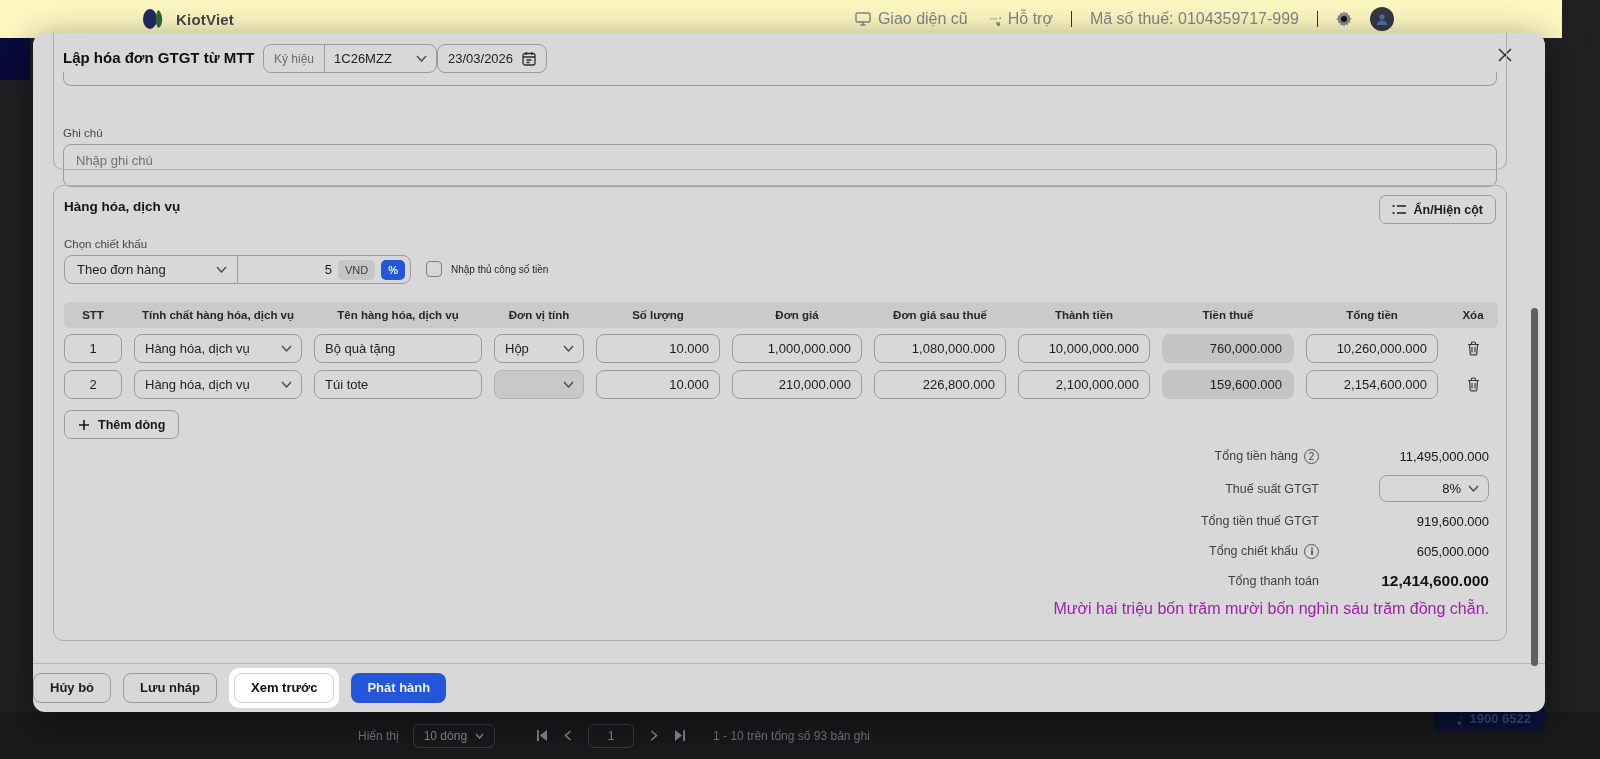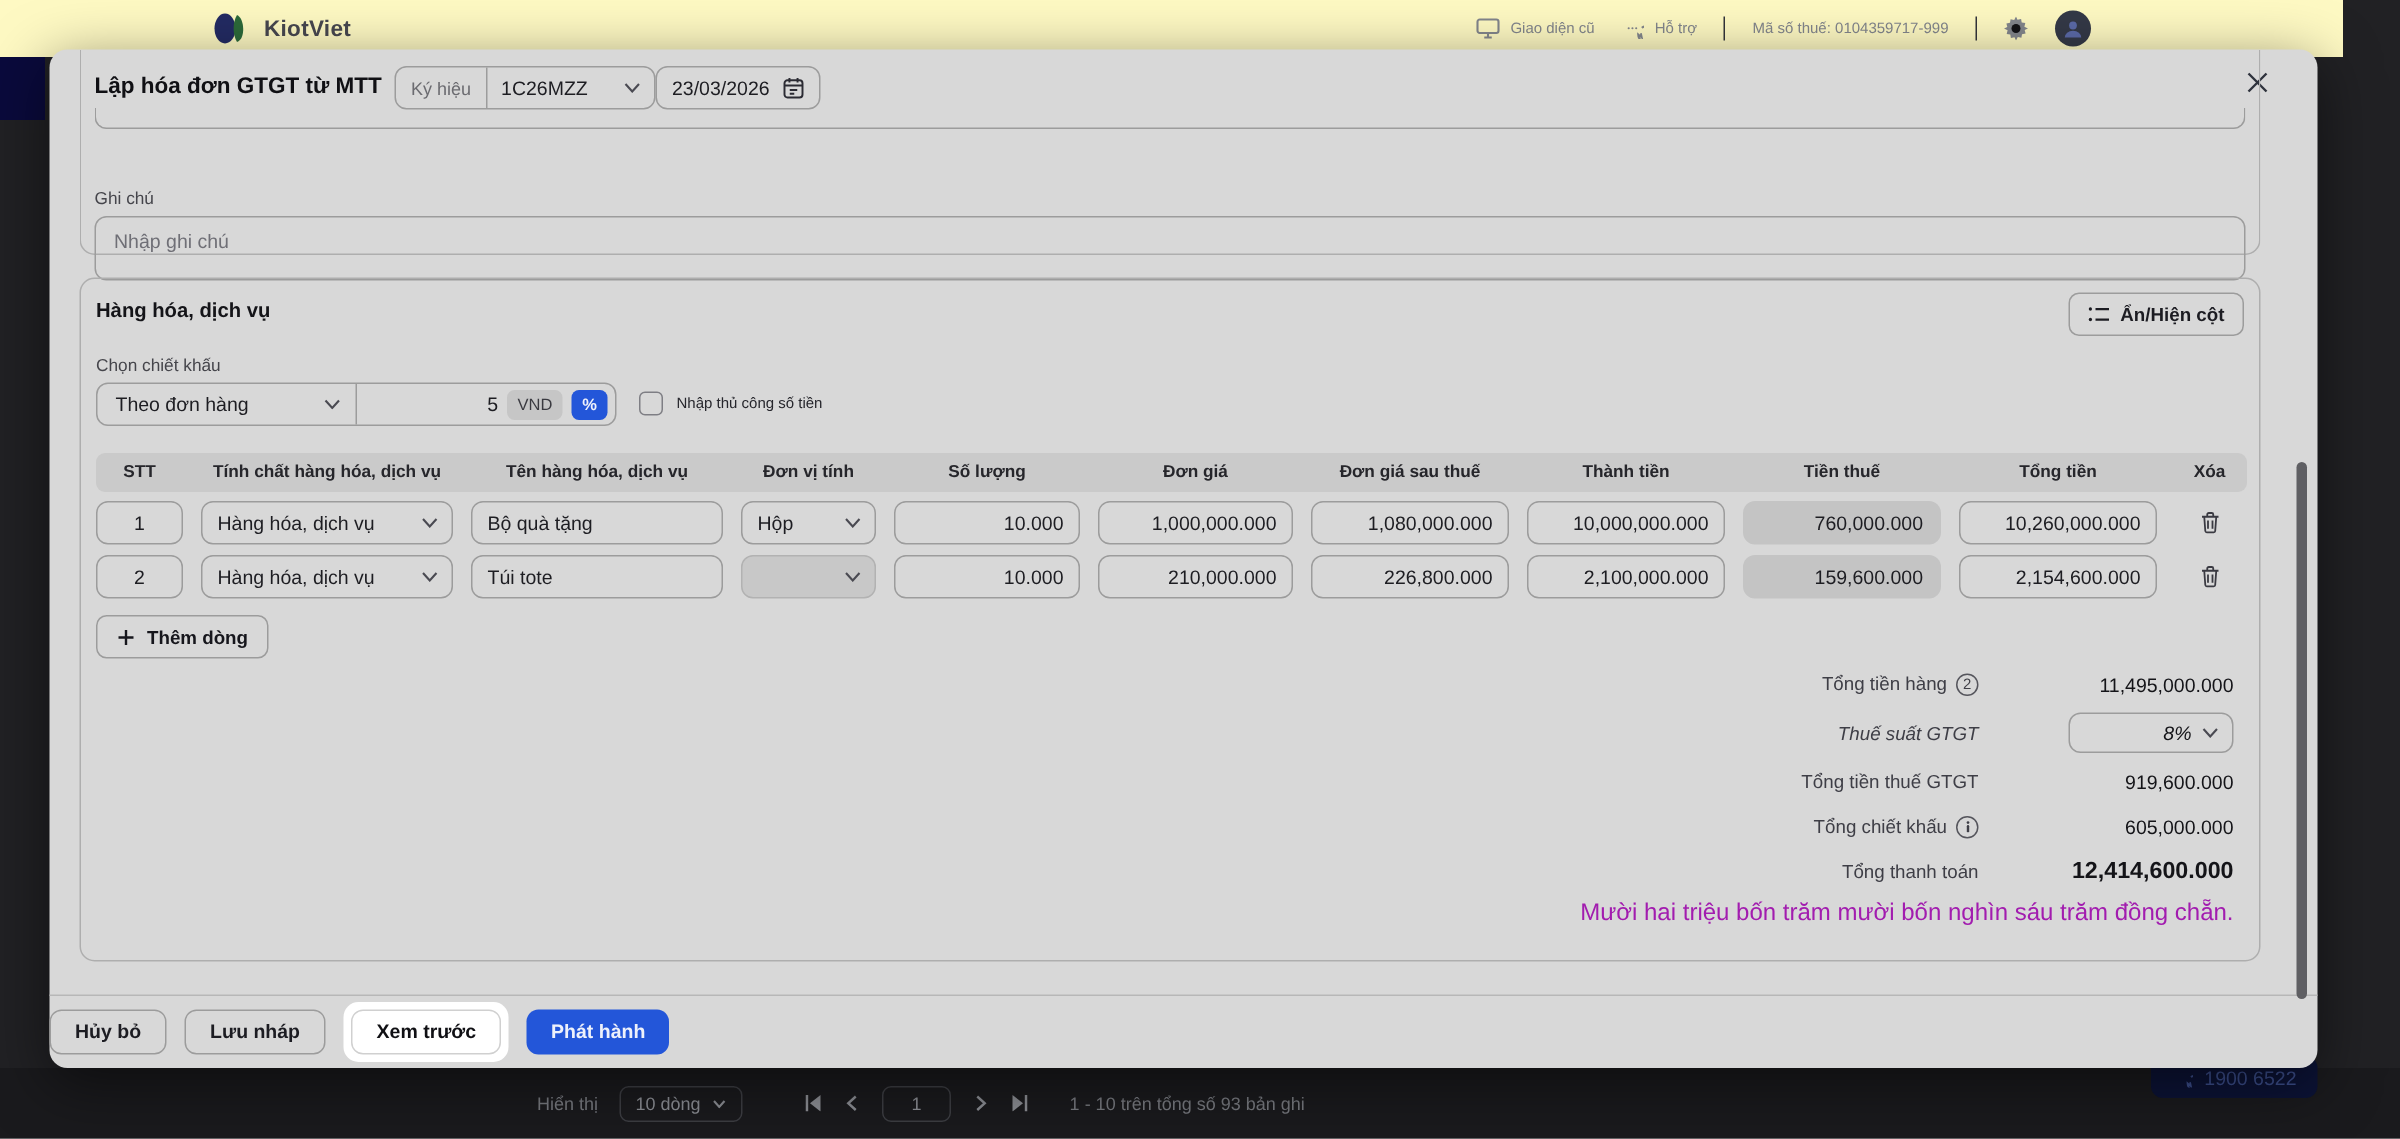--- a/index.html
+++ b/index.html
@@ -12,39 +12,39 @@
   }
   svg { display:block; }
 
   
   .app-header {
     position:absolute; top:0; left:0; width:1562px; height:38px;
     background:#fef9c3; display:flex; align-items:center;
   }
   .brand { display:flex; align-items:center; gap:8px; margin-left:142px; }
   .brand-text { font-size:15px; font-weight:bold; color:#47474f; letter-spacing:.2px; }
-  .hdr-right { margin-left:auto; margin-right:168px; display:flex; align-items:center; gap:18px; color:#83868c; font-size:10px; }
+  .hdr-right { margin-left:auto; margin-right:168px; display:flex; align-items:center; gap:18px; color:#83868c; font-size:16px; }
   .hdr-item { display:flex; align-items:center; gap:7px; cursor:pointer; }
   .hdr-sep { width:1px; height:16px; background:#33343a; }
   .avatar { width:24px; height:24px; border-radius:50%; background:#343947; display:flex; align-items:center; justify-content:center; }
   .nav-sliver { position:absolute; top:38px; left:0; width:30px; height:42px; background:#0a0a3c; }
 
   .bottom-bar {
     position:absolute; left:0; bottom:0; width:1600px; height:47px;
     background:#1a1a1d; display:flex; align-items:center; gap:14px;
     padding-left:358px; color:#76787e; font-size:12px;
   }
   .pg-chip { display:flex; align-items:center; gap:8px; border:1px solid #3c3d42; border-radius:6px; padding:4px 10px; color:#8a8c92; }
   .pg-icons { display:flex; align-items:center; gap:16px; margin-left:28px; }
   .pg-box { width:46px; text-align:center; border:1px solid #3c3d42; border-radius:6px; padding:4px 0; color:#8a8c92; }
   .hotline {
     position:absolute; right:55px; bottom:27px; height:28px;
     background:#0c1336; color:#3c4e8c; border-radius:8px;
     display:flex; align-items:center; gap:8px; padding:0 14px;
-    font-size:13px; font-weight:normal; z-index:1;
+    font-size:13px; font-weight:bold; z-index:1;
   }
 
   
   .modal {
     position:absolute; left:33px; top:33px; width:1512px; height:679px;
     background:#d8d8d8; border-radius:12px; z-index:10;
     box-shadow:0 10px 40px rgba(0,0,0,.5);
   }
   .m-header { position:absolute; left:0; top:0; right:0; height:46px; }
   .m-title { position:absolute; left:30px; top:16px; font-size:15px; font-weight:bold; color:#101014; }
@@ -136,21 +136,21 @@
   .t-grand { font-size:15.5px; font-weight:bold; }
   .badge-circle {
     width:15px; height:15px; border-radius:50%; border:1px solid #55555c;
     font-size:10px; color:#3e3e46; display:flex; align-items:center; justify-content:center;
   }
   .vat-select {
     width:110px; height:27px; border:1px solid #9c9c9c; border-radius:8px;
     display:flex; align-items:center; justify-content:flex-end; gap:7px; padding:0 9px;
     font-size:13px; color:#141418; margin-left:60px; cursor:pointer;
   }
-  .t-row-vat { height:35px;font-style:italic; }
+  .t-row-vat { height:35px; }
   .t-words { margin-top:4px; font-size:16px; color:#a21caf; }
 
   .m-footer-sep { position:absolute; left:0; right:0; top:630px; border-top:1px solid #b7b7b7; }
   .m-footer {
     position:absolute; left:0; right:0; bottom:0; height:49px;
     display:flex; align-items:center; gap:12px; padding-right:28px;
   }
   .btn { height:30px; padding:0 16px; border-radius:8px; font-size:13px; font-weight:bold;
          display:flex; align-items:center; cursor:pointer; font-family:"Liberation Sans",sans-serif; }
   .btn-outline { border:1px solid #9c9c9c; background:transparent; color:#1c1c22; }

